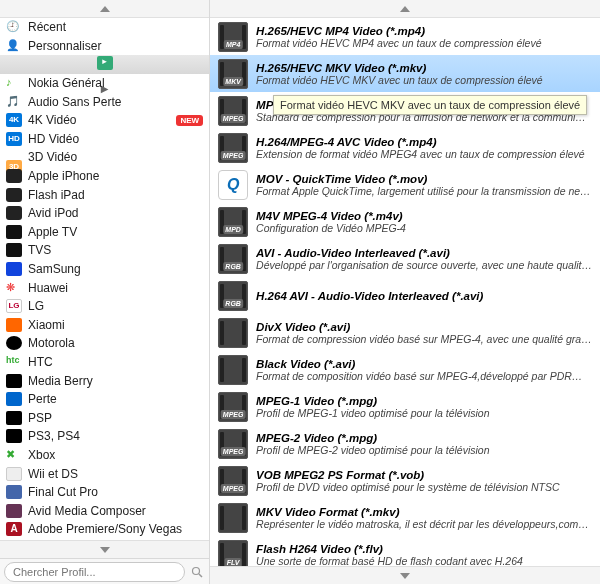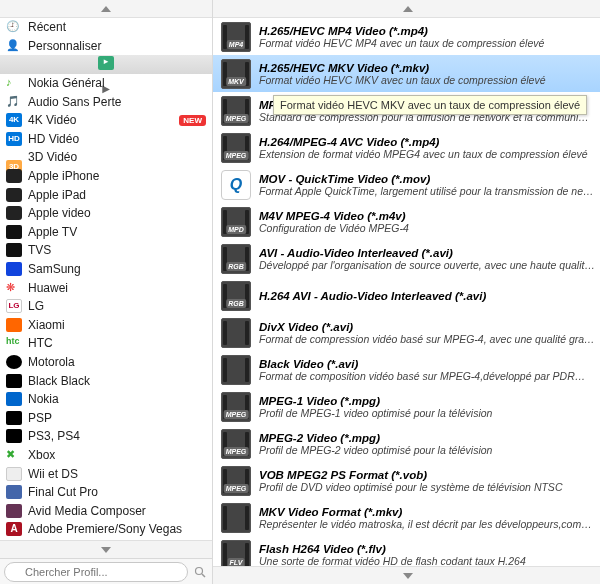--- a/index.html
+++ b/index.html
@@ -13,21 +13,21 @@
   .scroll-cap svg { width: 14px; height: 10px; fill: #888; }
   .list { flex: 1; overflow: hidden; background: #fff; }
   .cat-row { height: 18.6px; display: flex; align-items: center; padding: 0 6px; gap: 6px; cursor: default; white-space: nowrap; }
   .cat-row.selected { background: linear-gradient(#e8e8e8,#d8d8d8); flex-direction: column; }
   .cat-icon { width: 16px; height: 16px; flex: 0 0 16px; display: flex; align-items: center; justify-content: center; font-size: 11px; }
   .cat-label { flex: 1; overflow: hidden; text-overflow: ellipsis; color: #222; }
   .cat-badge { font-size: 8px; font-weight: bold; padding: 1px 4px; border-radius: 3px; }
   .badge-new { background: #e33; color: #fff; }
   .arrow { flex: 0 0 8px; font-size: 10px; color: #666; }
   .searchbar { height: 26px; border-top: 1px solid #d9d9d9; display: flex; align-items: center; padding: 2px 4px; background: #f7f7f7; }
-  .searchbar input { flex: 1; height: 20px; border: 1px solid #c8c8c8; border-radius: 10px; padding: 0 20px; font-size: 11px; background: #fff; }
+  .searchbar input { flex: 1; height: 20px; border: 1px solid #c8c8c8; border-radius: 10px; padding: 0 8px; font-size: 11px; background: #fff; }
   .search-icon { width: 16px; height: 16px; margin-left: 4px; display: flex; align-items: center; justify-content: center; color: #999; }
 
   .fmt-row { height: 37px; display: flex; align-items: center; padding: 2px 8px; gap: 8px; cursor: default; border-bottom: 0; }
   .fmt-row.selected { background: linear-gradient(#bfe0ff,#a8d4ff); }
   .fmt-icon { width: 30px; height: 30px; flex: 0 0 30px; border: 1px solid #555; border-radius: 2px; background: #444; position: relative; display: flex; align-items: center; justify-content: center; }
   .film-holes { position:absolute; left:1px; top:2px; bottom:2px; width:4px; background:#222; border-radius:1px;}
   .film-holes.r { left:auto; right:1px;}
   .fmt-icon-label { font-size: 7px; font-weight: bold; color:#fff; background:#666; padding:1px 2px; border-radius:2px; position:absolute; bottom:2px; left:50%; transform:translateX(-50%);}
   .fmt-text { flex: 1; overflow: hidden; }
   .fmt-title { font-weight: bold; font-size: 11.5px; color: #000; white-space: nowrap; overflow: hidden; text-overflow: ellipsis; }
@@ -129,27 +129,27 @@
         <div class="cat-row">
           <span class="cat-icon">
             <span class="ic ic-phone"></span>
           </span>
           <span class="cat-label">Apple iPhone</span>
         </div>
         <div class="cat-row">
           <span class="cat-icon">
             <span class="ic ic-phone"></span>
           </span>
-          <span class="cat-label">Apple iPad</span>
+          <span class="cat-label">Flash iPad</span>
         </div>
         <div class="cat-row">
           <span class="cat-icon">
             <span class="ic ic-phone"></span>
           </span>
-          <span class="cat-label">Apple video</span>
+          <span class="cat-label">Avid iPod</span>
         </div>
         <div class="cat-row">
           <span class="cat-icon">
             <span class="ic ic-tv"></span>
           </span>
           <span class="cat-label">Apple TV</span>
         </div>
         <div class="cat-row">
           <span class="cat-icon">
             <span class="ic ic-tv"></span>
@@ -175,41 +175,41 @@
           <span class="cat-label">LG</span>
         </div>
         <div class="cat-row">
           <span class="cat-icon">
             <span class="ic ic-xiaomi"></span>
           </span>
           <span class="cat-label">Xiaomi</span>
         </div>
         <div class="cat-row">
           <span class="cat-icon">
+            <span class="ic ic-moto"></span>
+          </span>
+          <span class="cat-label">Motorola</span>
+        </div>
+        <div class="cat-row">
+          <span class="cat-icon">
             <span class="ic ic-htc">htc</span>
           </span>
           <span class="cat-label">HTC</span>
         </div>
         <div class="cat-row">
           <span class="cat-icon">
-            <span class="ic ic-moto"></span>
-          </span>
-          <span class="cat-label">Motorola</span>
-        </div>
-        <div class="cat-row">
-          <span class="cat-icon">
             <span class="ic ic-bb"></span>
           </span>
-          <span class="cat-label">Black Black</span>
+          <span class="cat-label">Media Berry</span>
         </div>
         <div class="cat-row">
           <span class="cat-icon">
             <span class="ic ic-nokia"></span>
           </span>
-          <span class="cat-label">Nokia</span>
+          <span class="cat-label">Perte</span>
         </div>
         <div class="cat-row">
           <span class="cat-icon">
             <span class="ic ic-psp"></span>
           </span>
           <span class="cat-label">PSP</span>
         </div>
         <div class="cat-row">
           <span class="cat-icon">
             <span class="ic ic-ps"></span>
@@ -417,21 +417,21 @@
           </div>
         </div>
         <div class="fmt-row">
           <div class="fmt-icon">
             <div class="film-holes"></div>
             <div class="film-holes r"></div>
             <div class="fmt-icon-label">FLV</div>
           </div>
           <div class="fmt-text">
             <div class="fmt-title">Flash H264 Video (*.flv)</div>
-            <div class="fmt-desc">Une sorte de format vidéo HD de flash codant taux H.264</div>
+            <div class="fmt-desc">Une sorte de format basé HD de flash codant avec H.264</div>
           </div>
         </div>
       </div>
     <div class="scroll-cap bottom">
       <svg viewBox="0 0 14 10">
           <path d="M2 2 L12 2 L7 8 Z"></path>
         </svg>
     </div>
   </div>
 

